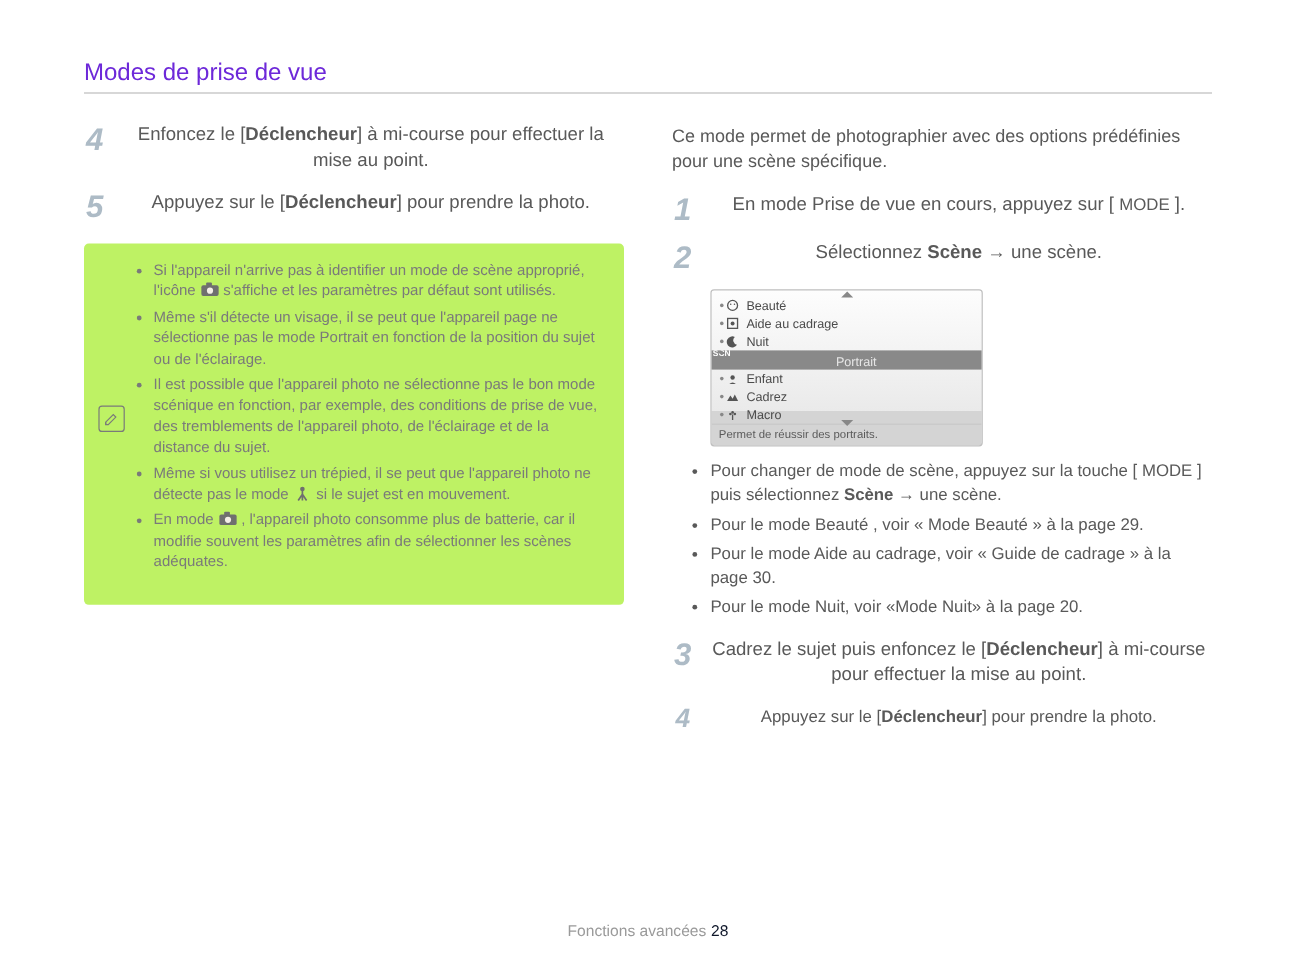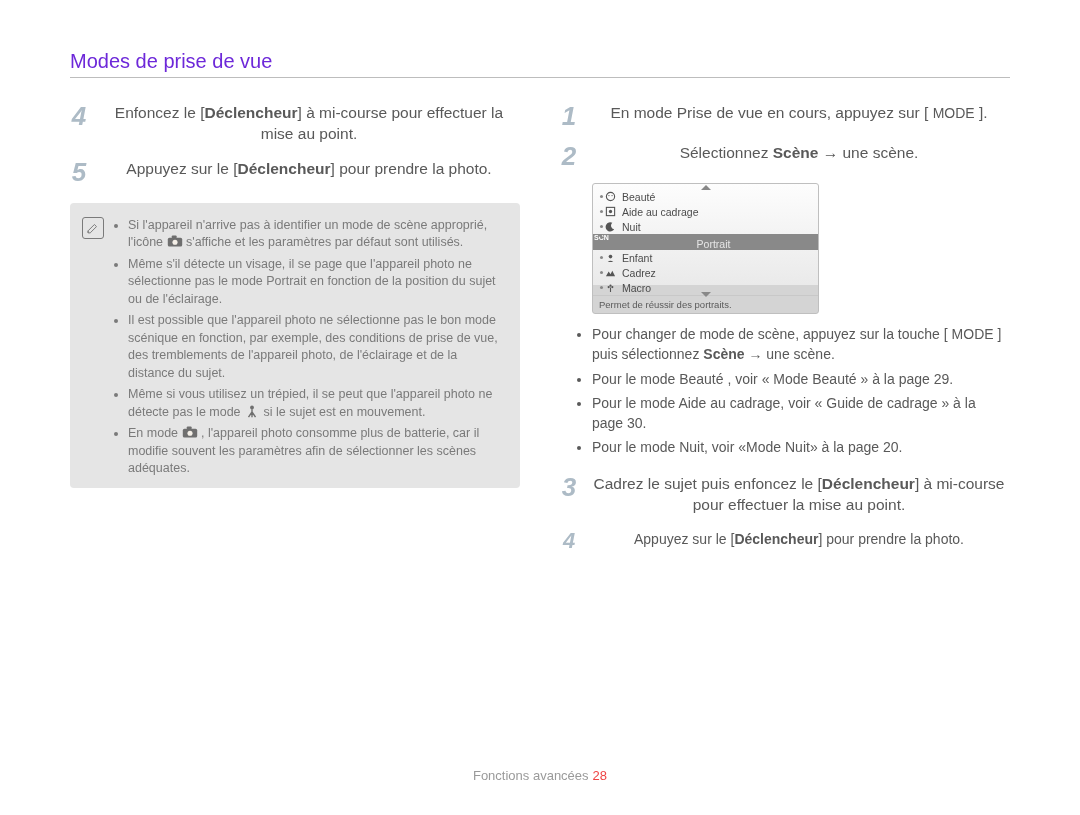--- a/index.html
+++ b/index.html
@@ -66,26 +66,27 @@
     font-weight: 400;
     margin-bottom: 6px;
   }
   .intro {
     font-size: 15px;
     line-height: 1.4;
     color: #595959;
     margin-bottom: 16px;
   }
   .note-box {
-    background: #e5e5e5;
+    background: #bef264;
     border-radius: 4px;
-    padding: 14px 14px 6px 12px;
+    padding: 14px 14px 22px 12px;
     display: flex;
     gap: 10px;
     margin-top: 18px;
+    align-items: center;
   }
   .note-icon {
     width: 20px;
     height: 20px;
     border: 1px solid #7a7a7a;
     border-radius: 3px;
     display: flex;
     align-items: center;
     justify-content: center;
     font-style: italic;
@@ -199,21 +200,21 @@
   }
   .footer {
     position: absolute;
     bottom: 32px;
     width: 100%;
     left: 0;
     text-align: center;
     font-size: 13px;
     color: #9a9a9a;
   }
-  .footer .pnum { color: #ef4444; margin-left: 4px; }
+  .footer .pnum { color: #0f172a; margin-left: 4px; }
 </style>
 </head>
 <body>
 
 <div class="page">
 
   <div class="header">Modes de prise de vue</div>
   <hr class="rule">
 
   <div class="columns">
@@ -244,21 +245,21 @@
         <ul class="note-list">
           <li>
             <span>Si l'appareil n'arrive pas à identifier un mode de scène approprié, l'icône </span>
             <svg class="inline-icon" viewBox="0 0 20 16">
               <rect x="1" y="4" width="18" height="11" rx="2" fill="#6f6f6f"></rect>
               <rect x="6" y="1" width="6" height="4" rx="1" fill="#6f6f6f"></rect>
               <circle cx="10" cy="9.5" r="3.2" fill="#f4efe7"></circle>
             </svg>
             <span> s'affiche et les paramètres par défaut sont utilisés.</span>
           </li>
-          <li>Même s'il détecte un visage, il se page que l'appareil photo ne sélectionne pas le mode Portrait en fonction de la position du sujet ou de l'éclairage.</li>
+          <li>Même s'il détecte un visage, il se peut que l'appareil page ne sélectionne pas le mode Portrait en fonction de la position du sujet ou de l'éclairage.</li>
           <li>Il est possible que l'appareil photo ne sélectionne pas le bon mode scénique en fonction, par exemple, des conditions de prise de vue, des tremblements de l'appareil photo, de l'éclairage et de la distance du sujet.</li>
           <li>
             <span>Même si vous utilisez un trépied, il se peut que l'appareil photo ne détecte pas le mode </span>
             <svg class="inline-icon" viewBox="0 0 16 16">
               <circle cx="8" cy="4" r="2.2" fill="#6f6f6f"></circle>
               <path d="M8 6 L8 9 M8 9 L4 15 M8 9 L12 15 M8 9 L8 15" stroke="#6f6f6f" stroke-width="1.6" fill="none"></path>
             </svg>
             <span> si le sujet est en mouvement.</span>
           </li>
           <li>
@@ -269,20 +270,21 @@
               <circle cx="10" cy="9.5" r="3.2" fill="#f4efe7"></circle>
             </svg>
             <span> , l'appareil photo consomme plus de batterie, car il modifie souvent les paramètres afin de sélectionner les scènes adéquates.</span>
           </li>
         </ul>
       </div>
     </div>
 
     <div class="col">
 
+      <div class="intro">Ce mode permet de photographier avec des options prédéfinies pour une scène spécifique.</div>
 
       <div class="step">
         <div class="step-num">1</div>
         <div class="step-body">
           <span>En mode Prise de vue en cours, appuyez sur [ </span><span class="mode-keycap">MODE</span><span> ].</span>
         </div>
       </div>
 
       <div class="step">
         <div class="step-num">2</div>

